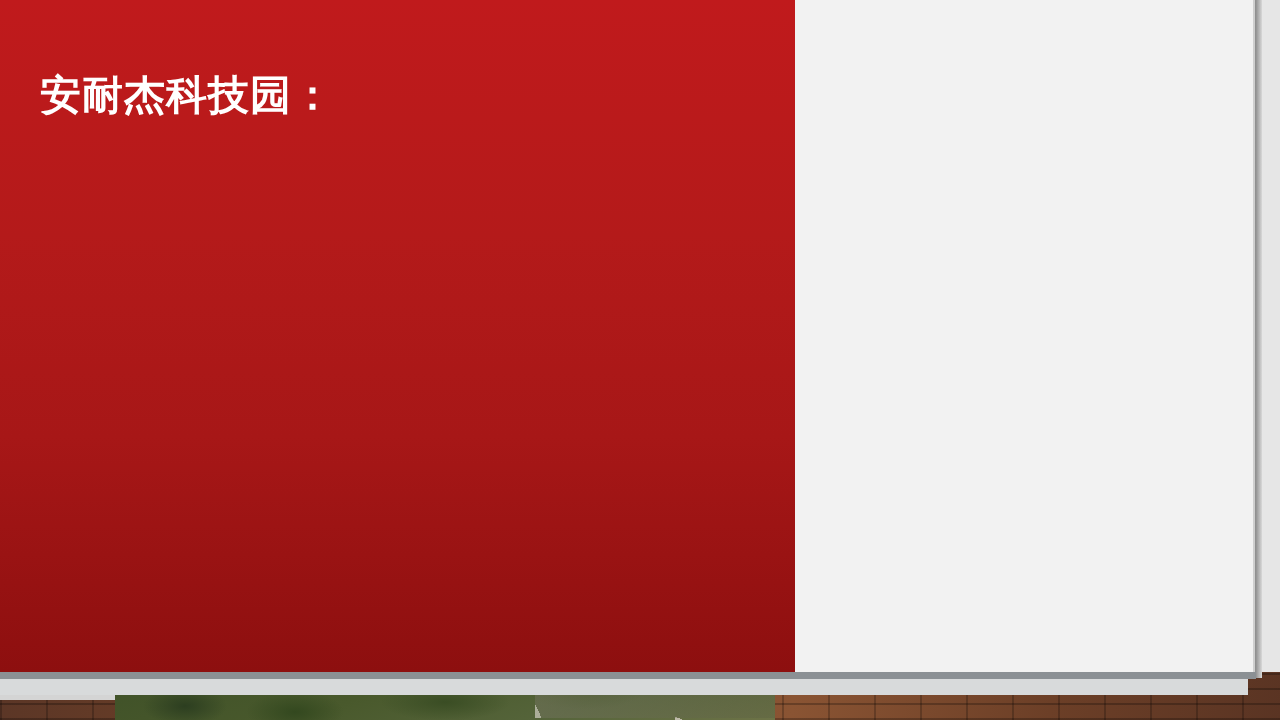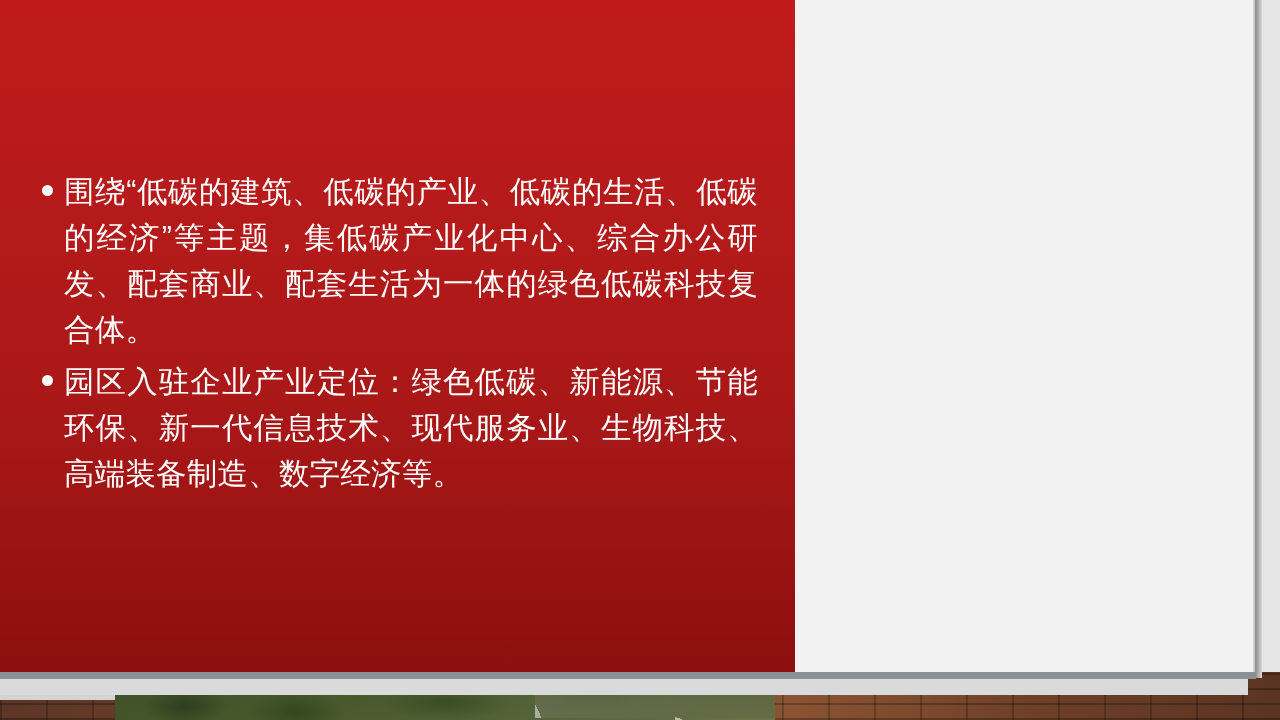--- a/index.html
+++ b/index.html
@@ -110,31 +110,22 @@
     <div class="bb-white-card"></div>
   </div>
 
   <div class="page-backing"></div>
   <div class="page-backing-shadow"></div>
   <div class="backing-grayline"></div>
   <div class="backing-grayline2"></div>
 
   <div class="red-panel">
 
+    <div class="title">安耐杰科技园：</div>
 
-    <div class="bullets">
-      <div class="bullet-item">
-        <span class="bullet-dot"></span>
-        <span>围绕“低碳的建筑、低碳的产业、低碳的生活、低碳的经济”等主题，集低碳产业化中心、综合办公研发、配套商业、配套生活为一体的绿色低碳科技复合体。</span>
-      </div>
-      <div class="bullet-item">
-        <span class="bullet-dot"></span>
-        <span>园区入驻企业产业定位：绿色低碳、新能源、节能环保、新一代信息技术、现代服务业、生物科技、高端装备制造、数字经济等。</span>
-      </div>
-    </div>
 
   </div>
 
   <div class="photo-frame">
     
     
   </div>
 
 </div>
 

